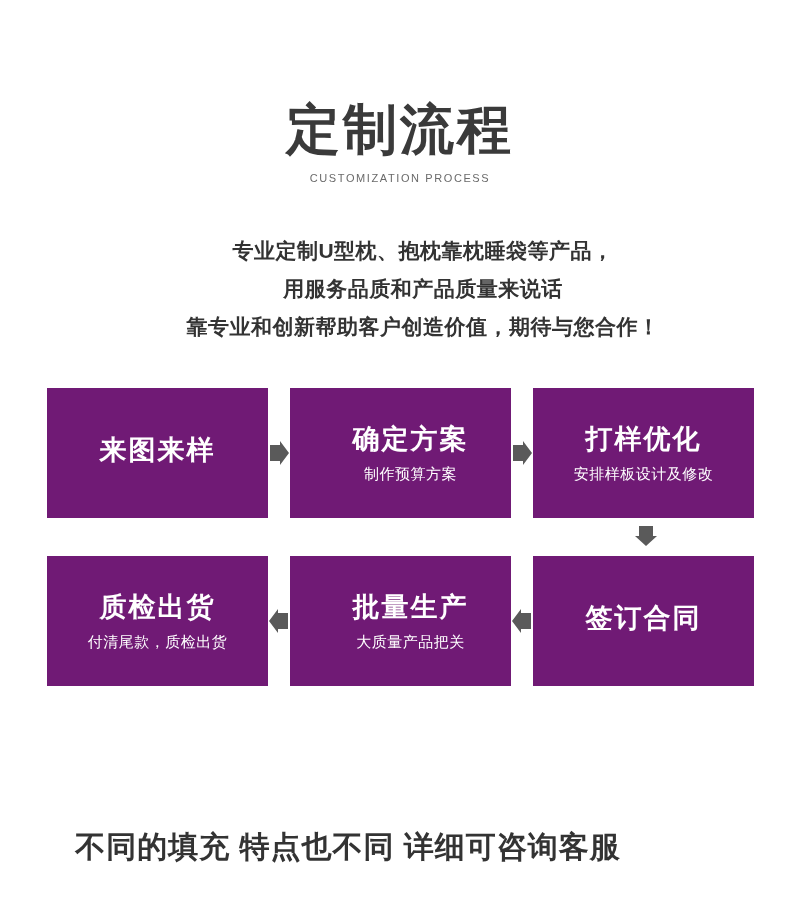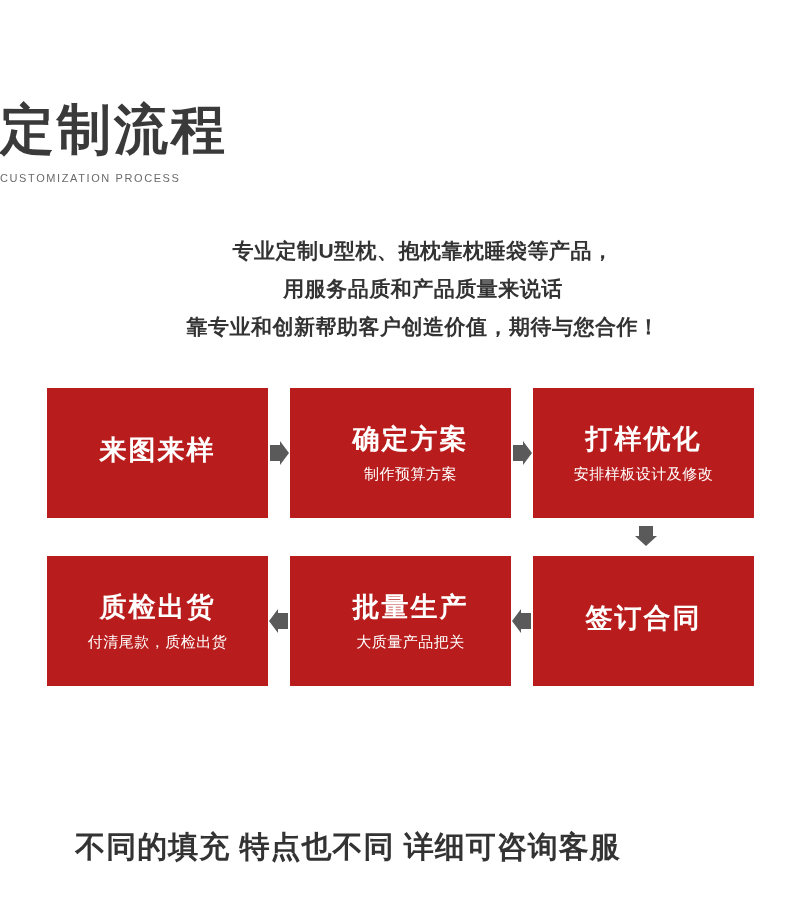--- a/index.html
+++ b/index.html
@@ -18,20 +18,21 @@
     height: 914px;
     background: #ffffff;
   }
 
   
   .header {
     position: absolute;
     top: 98px;
     left: 0;
     width: 800px;
+    text-align: center;
   }
 
   .main-title {
     font-size: 54px;
     font-weight: bold;
     color: #3a3a3a;
     letter-spacing: 3px;
     line-height: 62px;
   }
 
@@ -79,21 +80,21 @@
   }
 
   .flow-row.row-1 { top: 0px; }
   .flow-row.row-2 { top: 168px; }
 
   .flow-box {
     position: absolute;
     top: 0;
     width: 221px;
     height: 130px;
-    background: #b91c1c;
+    background: #701a75;
     color: #ffffff;
     display: flex;
     flex-direction: column;
     align-items: center;
     justify-content: center;
     text-align: center;
   }
 
   .flow-box.col-1 { left: 0px; }
   .flow-box.col-2 { left: 243px; padding-left: 20px; }

